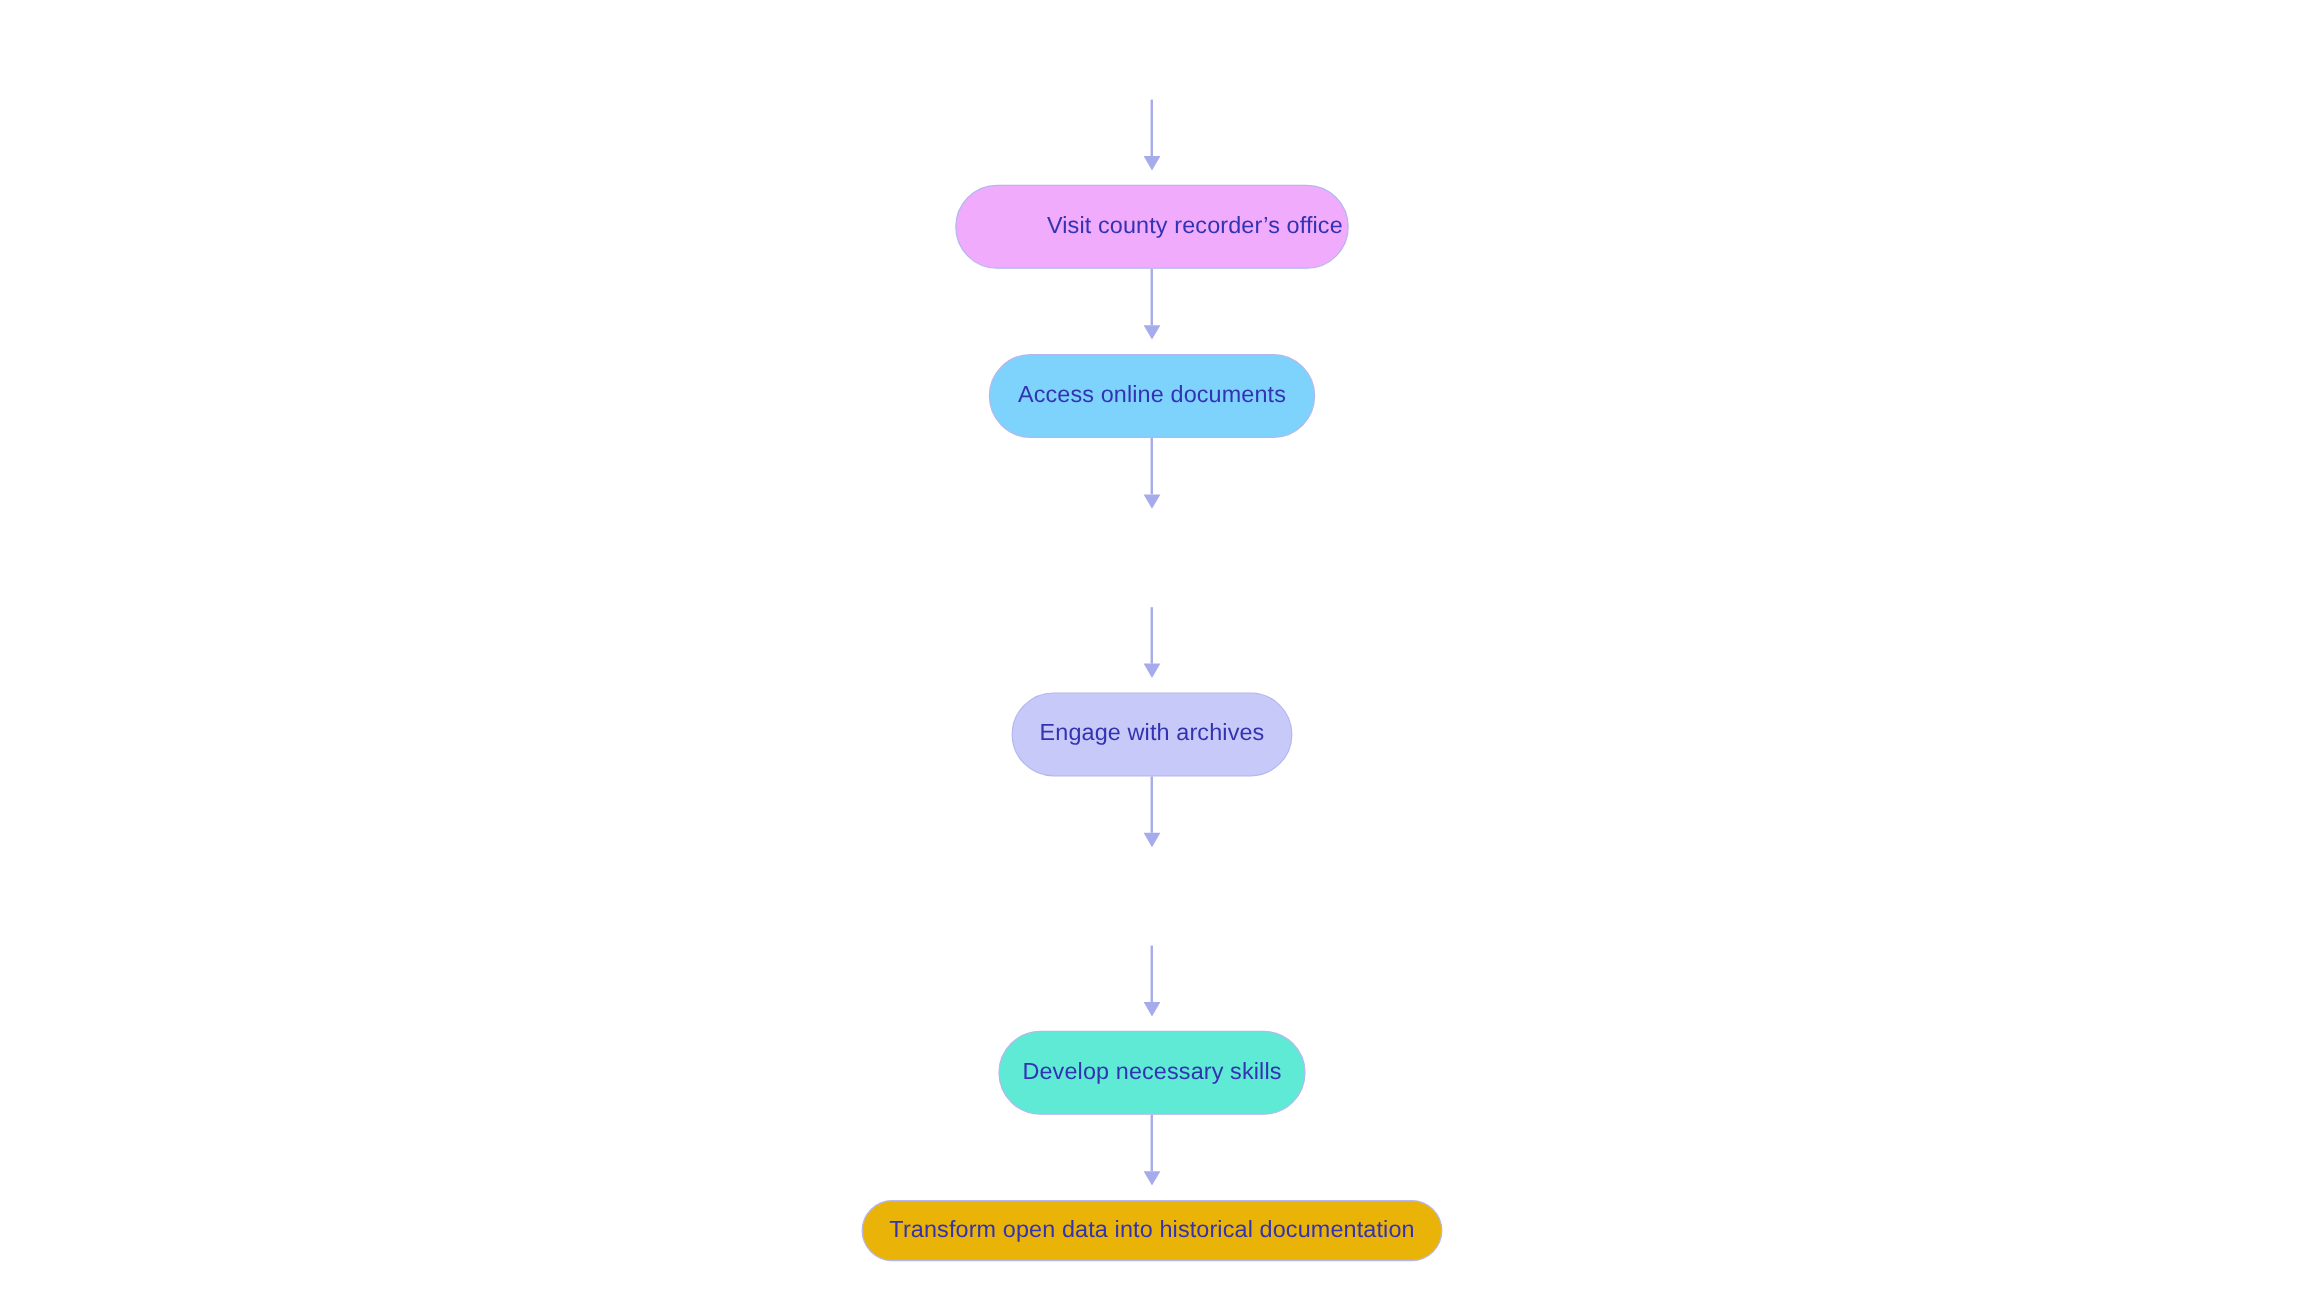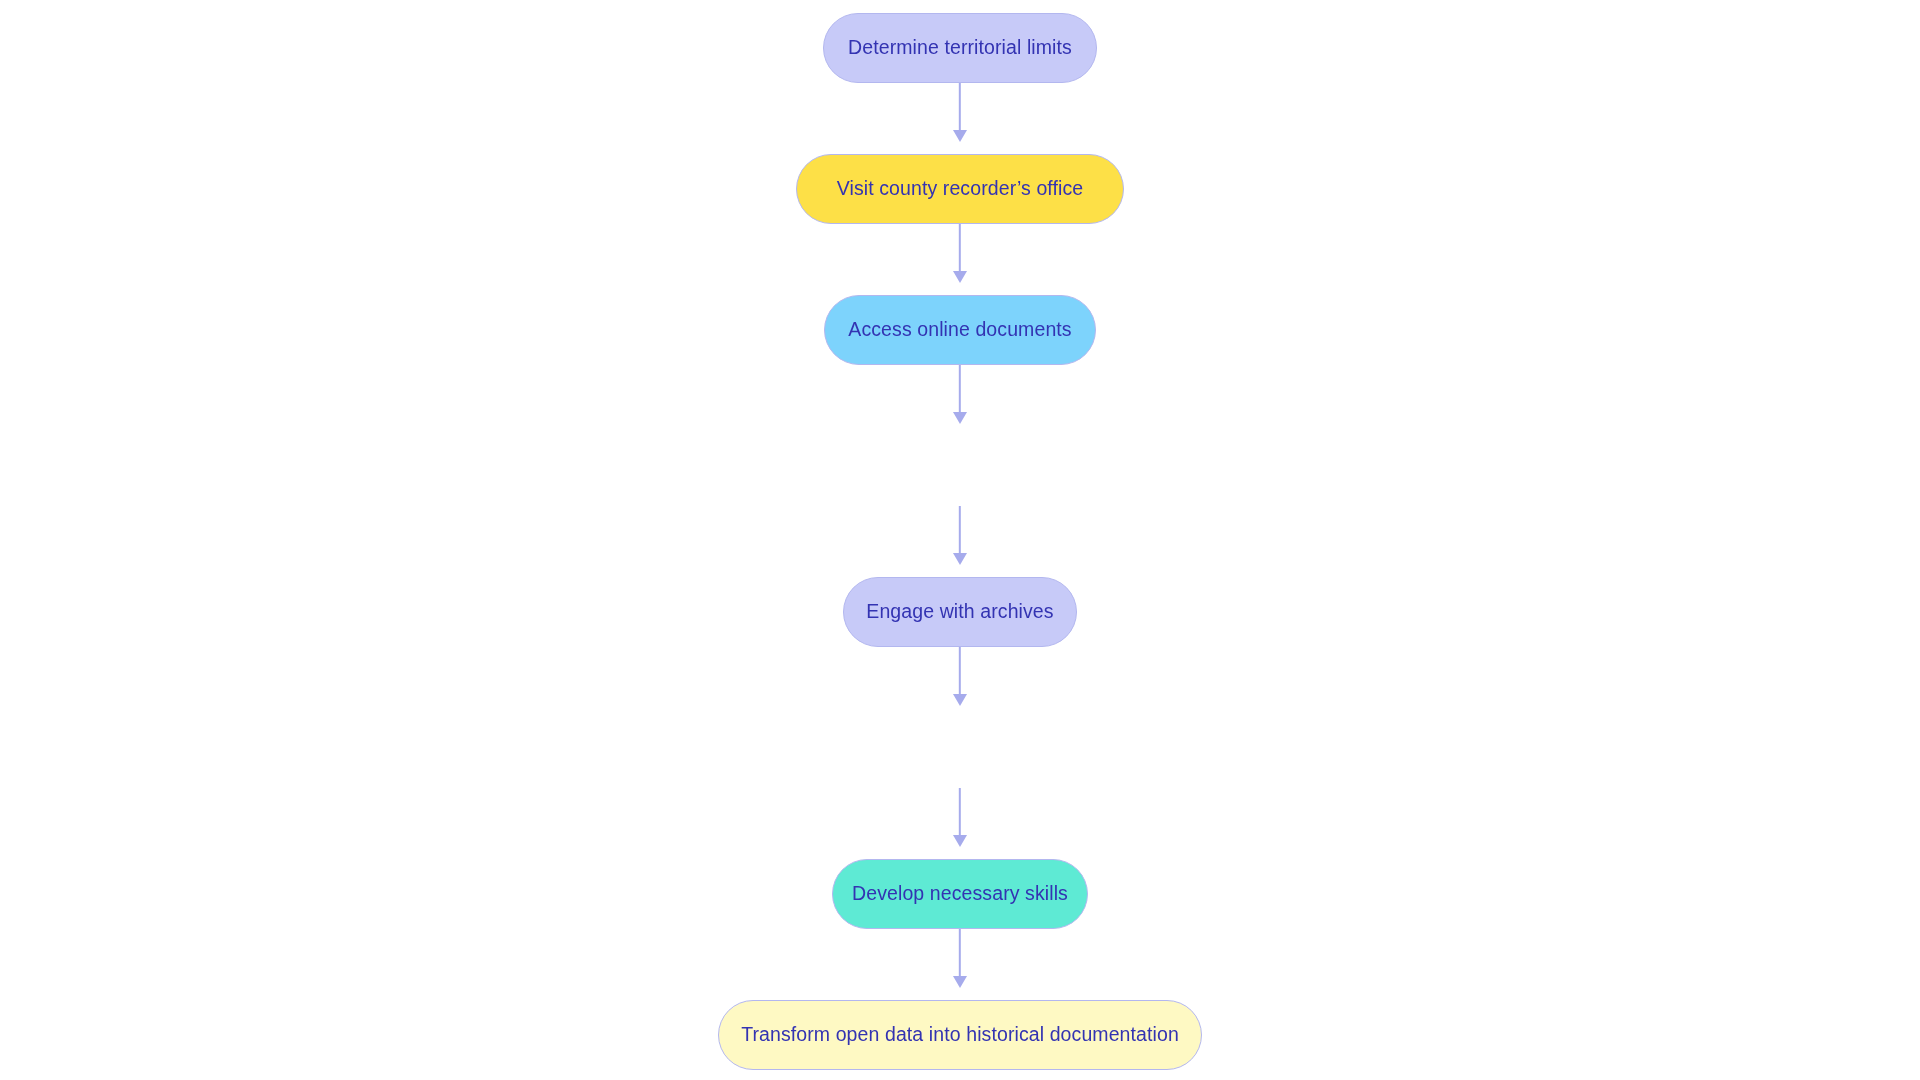--- a/index.html
+++ b/index.html
@@ -84,32 +84,29 @@
       <div class="connector" style="left: 960px; top: 365px; height: 47px; background: rgb(166, 171, 236);"></div>
       <div class="arrowhead" style="left: 960px; top: 412px; border-top-color: rgb(166, 171, 236);"></div>
       <div class="connector" style="left: 960px; top: 506px; height: 47px; background: rgb(166, 171, 236);"></div>
       <div class="arrowhead" style="left: 960px; top: 553px; border-top-color: rgb(166, 171, 236);"></div>
       <div class="connector" style="left: 960px; top: 647px; height: 47px; background: rgb(166, 171, 236);"></div>
       <div class="arrowhead" style="left: 960px; top: 694px; border-top-color: rgb(166, 171, 236);"></div>
       <div class="connector" style="left: 960px; top: 788px; height: 47px; background: rgb(166, 171, 236);"></div>
       <div class="arrowhead" style="left: 960px; top: 835px; border-top-color: rgb(166, 171, 236);"></div>
       <div class="connector" style="left: 960px; top: 929px; height: 47px; background: rgb(166, 171, 236);"></div>
       <div class="arrowhead" style="left: 960px; top: 976px; border-top-color: rgb(166, 171, 236);"></div>
-      <div class="node" style="left: 960px; top: 13px; width: 274px; height: 70px; background: rgb(199, 202, 248); border-color: rgb(179, 183, 239); color: rgb(51, 51, 178);">
-        <span class="node-label">Determine territorial limits</span>
-      </div>
-      <div class="node" style="left: 960px; top: 154px; width: 328px; height: 70px; background: #fde047; border-color: rgb(179, 183, 239); color: rgb(51, 51, 178);">
+      <div class="node" style="left: 960px; top: 154px; width: 328px; height: 70px; background: #f0abfc; border-color: rgb(179, 183, 239); color: rgb(51, 51, 178); justify-content: flex-end;">
         <span class="node-label">Visit county recorder’s office</span>
       </div>
       <div class="node" style="left: 960px; top: 295px; width: 272px; height: 70px; background: #7dd3fc; border-color: rgb(179, 183, 239); color: rgb(51, 51, 178);">
         <span class="node-label">Access online documents</span>
       </div>
       <div class="node" style="left: 960px; top: 577px; width: 234px; height: 70px; background: rgb(199, 202, 248); border-color: rgb(179, 183, 239); color: rgb(51, 51, 178); text-align: right;">
         <span class="node-label">Engage with archives</span>
       </div>
       <div class="node" style="left: 960px; top: 859px; width: 256px; height: 70px; background: #5eead4; border-color: rgb(179, 183, 239); color: rgb(51, 51, 178);">
         <span class="node-label">Develop necessary skills</span>
       </div>
-      <div class="node" style="left: 960px; top: 1000px; width: 484px; height: 70px; background: #fef9c3; border-color: rgb(179, 183, 239); color: rgb(51, 51, 178);">
+      <div class="node" style="left: 960px; top: 1000px; width: 484px; height: 51px; background: #eab308; border-color: rgb(179, 183, 239); color: rgb(51, 51, 178);">
         <span class="node-label">Transform open data into historical documentation</span>
       </div>
     </div>
 </div>
 
 </body></html>

